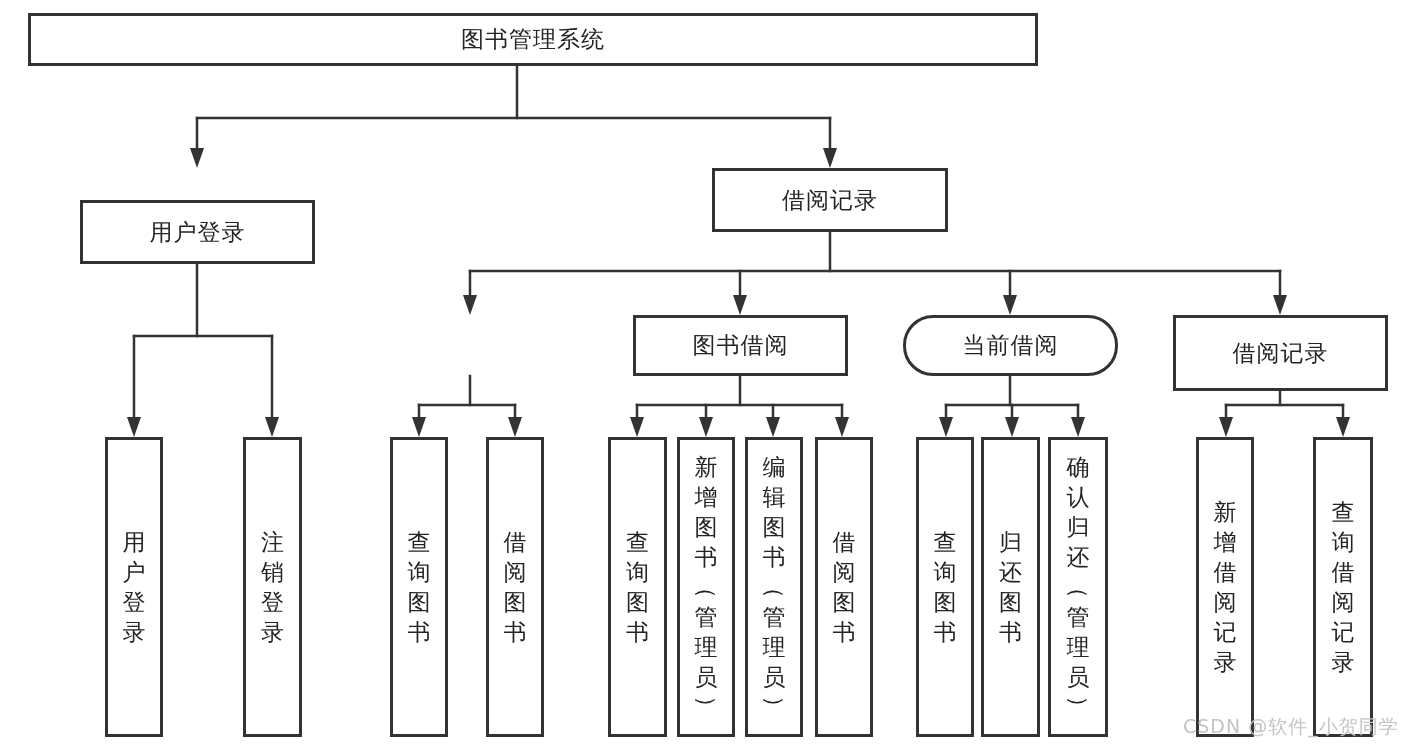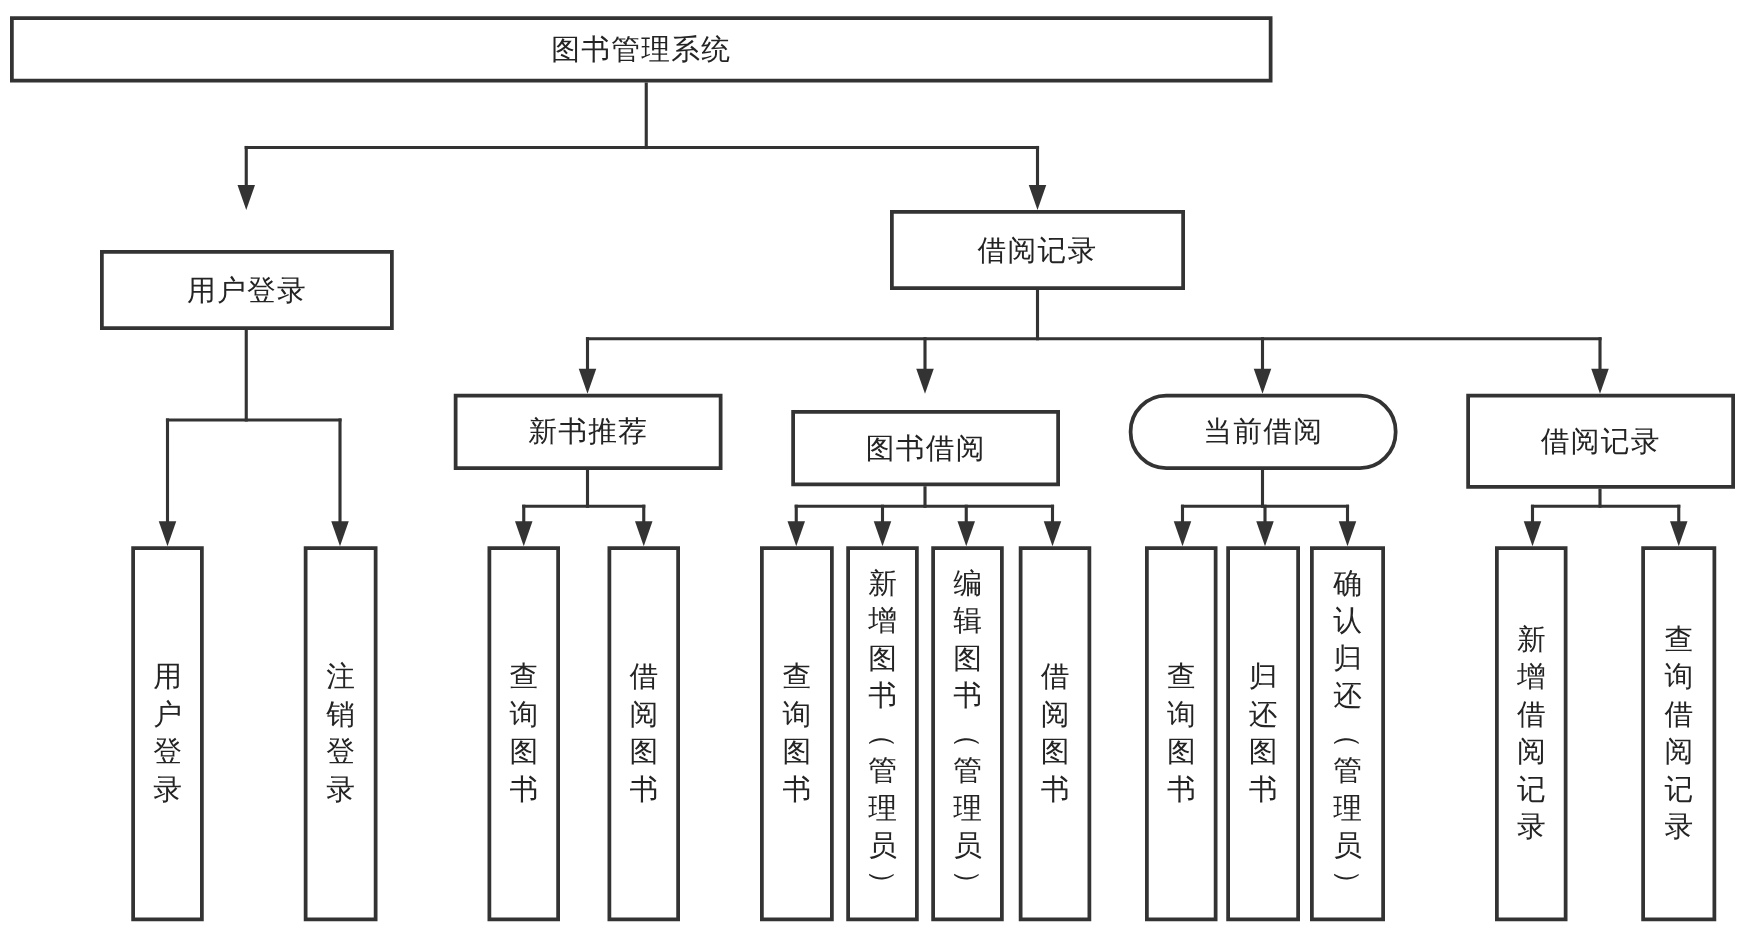--- a/index.html
+++ b/index.html
@@ -48,25 +48,25 @@
     display: block;
     height: 30px;
     line-height: 30px;
     font-size: 23px;
     text-align: center;
   }
   .vchar.rot {
     transform: rotate(90deg);
   }
   
-  .n-root   { left: 8px;   top: 13px;  width: 1010px; height: 53px; justify-content: center; }
+  .n-root   { left: 28px;   top: 13px;  width: 1010px; height: 53px; justify-content: center; }
   .n-login  { left: 80px;   top: 168px; width: 235px;  height: 64px; margin-top: 32px; }
   .n-mgmt   { left: 712px;  top: 168px; width: 236px;  height: 64px; }
   .n-rec    { left: 363px;  top: 315px; width: 215px;  height: 61px; }
-  .n-borrow { left: 633px;  top: 328px; width: 215px;  height: 61px; }
+  .n-borrow { left: 633px;  top: 315px; width: 215px;  height: 61px; }
   .n-cur    { left: 903px;  top: 315px; width: 215px;  height: 61px; border-radius: 30px; }
   .n-hist   { left: 1173px; top: 315px; width: 215px;  height: 76px; }
   .lf { top: 437px; height: 300px; }
   .l-a1 { left: 105px;  width: 58px; }
   .l-a2 { left: 243px;  width: 59px; }
   .l-b1 { left: 390px;  width: 58px; }
   .l-b2 { left: 486px;  width: 58px; }
   .l-c1 { left: 608px;  width: 59px; }
   .l-c2 { left: 677px;  width: 58px; }
   .l-c3 { left: 745px;  width: 58px; }
@@ -163,23 +163,20 @@
     <span class="hlabel">图书管理系统</span>
   </div>
 
   <div class="box n-login">
     <span class="hlabel">用户登录</span>
   </div>
   <div class="box n-mgmt">
     <span class="hlabel">借阅记录</span>
   </div>
 
-  <div class="box n-rec">
-    <span class="hlabel">新书推荐</span>
-  </div>
   <div class="box n-borrow">
     <span class="hlabel">图书借阅</span>
   </div>
   <div class="box n-cur">
     <span class="hlabel">当前借阅</span>
   </div>
   <div class="box n-hist">
     <span class="hlabel">借阅记录</span>
   </div>
 
@@ -304,14 +301,15 @@
     <span class="vlabel">
         <span class="vchar">查</span>
         <span class="vchar">询</span>
         <span class="vchar">借</span>
         <span class="vchar">阅</span>
         <span class="vchar">记</span>
         <span class="vchar">录</span>
       </span>
   </div>
 
+  <div id="watermark">CSDN @软件_小贺同学</div>
 
 </div>
 
 </body></html>

